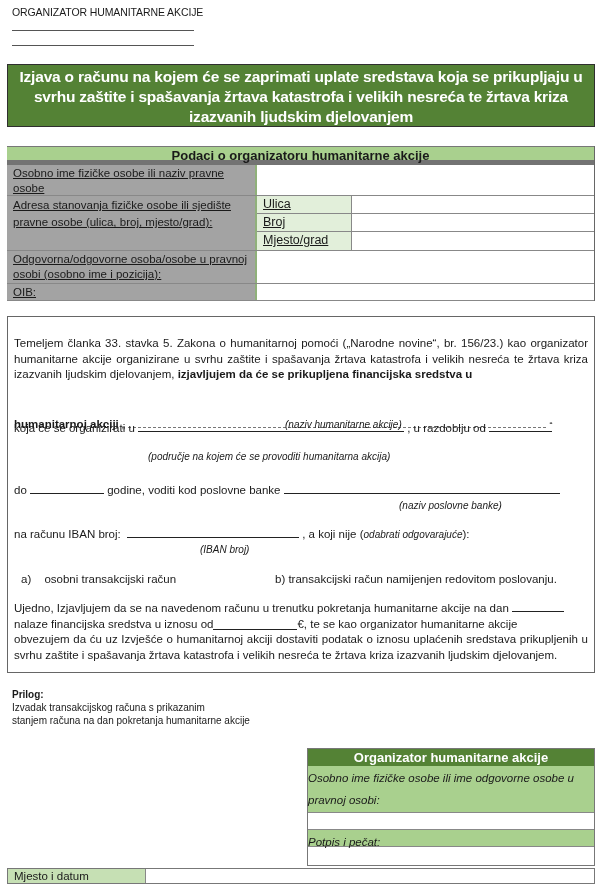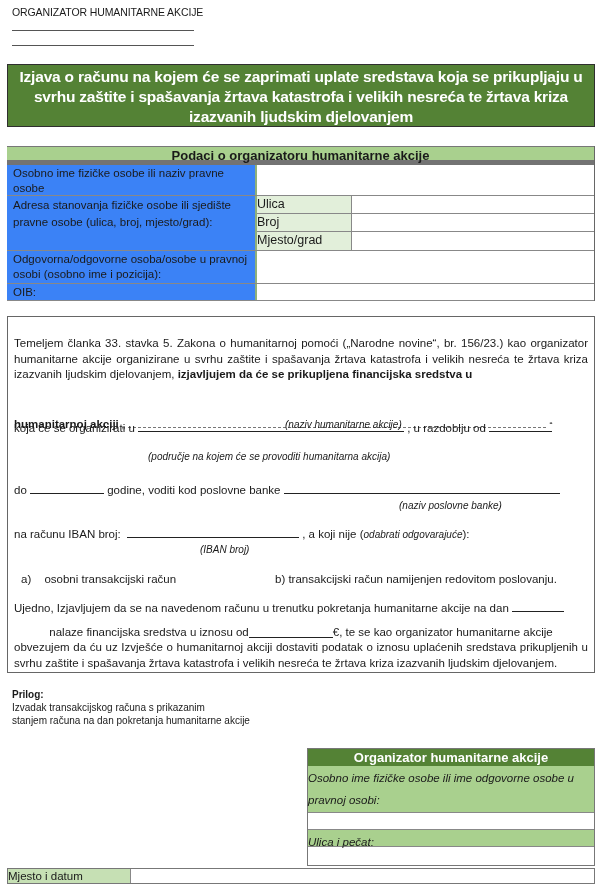--- a/index.html
+++ b/index.html
@@ -20,26 +20,26 @@
     text-align: center; padding-top: 2px; letter-spacing: -0.2px;
   }
 
   
   .tbl { left: 7px; top: 146px; width: 588px; border-right: 1.5px solid #666; }
   .tbl-head {
     height: 19px; background: #a9d08e; border-top: 1.5px solid #777; border-bottom: 5px solid #737373;
     font-weight: bold; font-size: 13px; text-align: center; line-height: 17px;
   }
   .row { display: flex; border-bottom: 1px solid #888; }
-  .lbl { width: 250px; background: #3b82f6; font-size: 11.5px; line-height: 15px; padding: 1px 6px; border-right: 2px solid #8fb07a; }
+  .lbl { width: 250px; background: #a3a3a3; font-size: 11.5px; line-height: 15px; padding: 1px 6px; border-right: 2px solid #8fb07a; text-decoration: underline; }
   .val { flex: 1; background: #fff; }
   .sub { display: flex; flex-direction: column; flex: 1; }
   .sub-row { display: flex; height: 18px; border-bottom: 1px solid #888; }
   .sub-row:last-child { border-bottom: none; }
-  .sub-lbl { width: 95px; background: #e2efda; font-size: 12.5px; line-height: 17px; padding-left: 0; border-right: 1px solid #888; }
+  .sub-lbl { width: 95px; background: #e2efda; font-size: 12.5px; line-height: 17px; padding-left: 6px; border-right: 1px solid #888; text-decoration: underline; }
   .sub-val { flex: 1; background: #fff; }
 
   
   .decl {
     left: 7px; top: 316px; width: 588px; height: 357px;
     border: 1.5px solid #666; font-size: 11.5px; line-height: 15.5px;
   }
   .p-justify { text-align: justify; }
   .fill { display: inline-block; border-bottom: 1px solid #222; vertical-align: baseline; height: 1px; }
   .fill-dash { display: inline-block; border-bottom: 1px dashed #777; height: 1px; }
@@ -51,21 +51,21 @@
 
   
   .sig { left: 307px; top: 748px; width: 288px; border: 1px solid #777; }
   .sig-head { background: #548235; color: #fff; font-weight: bold; font-size: 13px; text-align: center; height: 17px; line-height: 17px; }
   .sig-lbl { background: #a9d08e; font-style: italic; font-size: 11.5px; line-height: 22px; padding: 1px 0; border-bottom: 1px solid #888; }
   .sig-val { height: 17px; background: #fff; border-bottom: 1px solid #888; }
   .sig-val:last-child { border-bottom: none; }
 
   
   .md { left: 7px; top: 868px; width: 588px; height: 16px; border: 1px solid #777; border-top: 1.5px solid #777; display: flex; }
-  .md-lbl { width: 123px; background: #c6e0b4; font-size: 11.5px; line-height: 14px; border-right: 1px solid #888; }
+  .md-lbl { width: 138px; background: #c6e0b4; font-size: 11.5px; line-height: 14px; padding-left: 6px; border-right: 1px solid #888; }
   .md-val { flex: 1; background: #fff; }
 </style>
 </head>
 <body>
 
 <div class="abs org-label">ORGANIZATOR HUMANITARNE AKCIJE</div>
 <div class="abs org-line" style="top:30px;"></div>
 <div class="abs org-line" style="top:45px;"></div>
 
 <div class="abs title-box">
@@ -151,39 +151,39 @@
     <span>a)</span>
     <span style="margin-left:10px;">osobni transakcijski račun</span>
   </div>
   <div class="abs" style="left:267px; top:255px;">b) transakcijski račun namijenjen redovitom poslovanju.</div>
 
   <div class="abs" style="left:6px; top:284px; width:574px;">
     <div style="white-space:nowrap;">
       <span>Ujedno, Izjavljujem da se na navedenom računu u trenutku pokretanja humanitarne akcije na dan</span>
       <span class="fill" style="width:52px;"></span>
     </div>
-    <div style="display:flex; justify-content:center; white-space:nowrap;margin-top:8px;">
+    <div style="display:flex; justify-content:flex-start; white-space:nowrap;">
       <span>nalaze financijska sredstva u iznosu od</span>
       <span class="fill" style="width:84px; margin-top:12px;"></span>
       <span>€, te se kao organizator humanitarne akcije</span>
     </div>
     <div class="p-justify">obvezujem da ću uz Izvješće o humanitarnoj akciji dostaviti podatak o iznosu uplaćenih sredstava prikupljenih u svrhu zaštite i spašavanja žrtava katastrofa i velikih nesreća te žrtava kriza izazvanih ljudskim djelovanjem.</div>
   </div>
 </div>
 
 <div class="abs prilog">
   <div class="b">Prilog:</div>
   <div>Izvadak transakcijskog računa s prikazanim</div>
   <div>stanjem računa na dan pokretanja humanitarne akcije</div>
 </div>
 
 <div class="abs sig">
   <div class="sig-head">Organizator humanitarne akcije</div>
   <div class="sig-lbl">Osobno ime fizičke osobe ili ime odgovorne osobe u pravnoj osobi:</div>
   <div class="sig-val"></div>
-  <div class="sig-lbl" style="height:17px;">Ulica i pečat:</div>
+  <div class="sig-lbl" style="height:17px;">Potpis i pečat:</div>
   <div class="sig-val" style="height:18px;"></div>
 </div>
 
 <div class="abs md">
   <div class="md-lbl">Mjesto i datum</div>
   <div class="md-val"></div>
 </div>
 
 </body></html>

